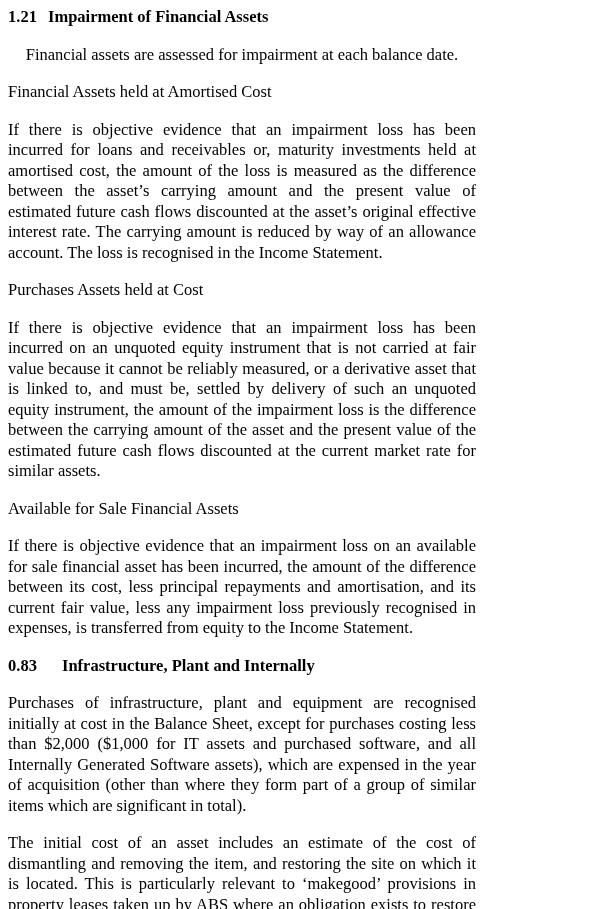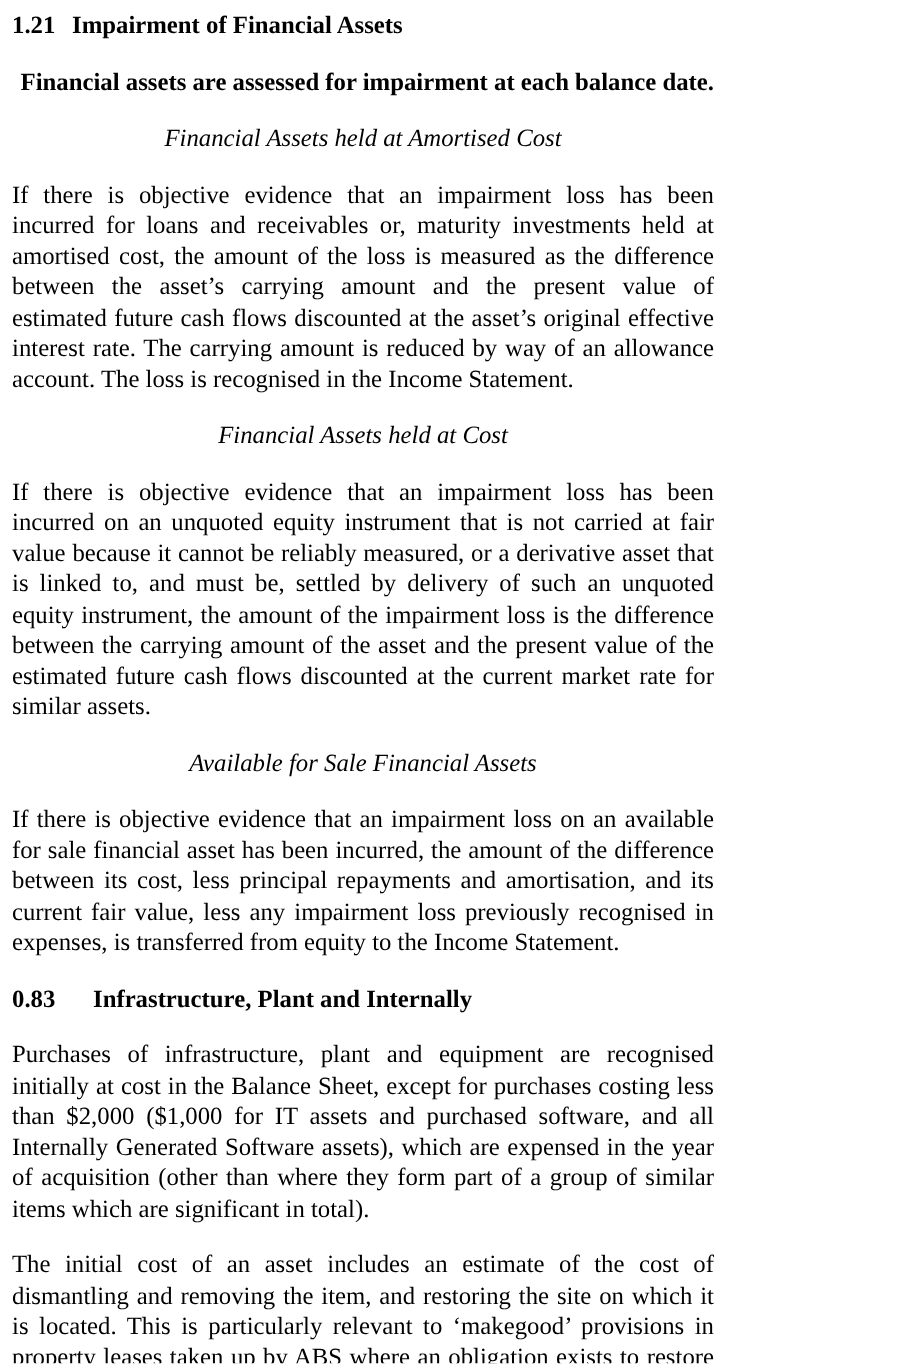--- a/index.html
+++ b/index.html
@@ -17,44 +17,42 @@
   }
   .heading {
     font-weight: bold;
     font-size: 16.5px;
     margin: 0 0 17px 0;
   }
   .heading .num { display: inline-block; }
   .heading .num.n1 { min-width: 40px; }
   .heading .num.n2 { min-width: 54px; }
   .subheading {
-    font-style: italic;
     margin: 0 0 17px 0;
-    text-align: center;
   }
   .para {
     text-align: justify;
     margin: 0 0 17px 0;
   }
-  .para.single { text-align: right; font-weight: bold; }
+  .para.single { text-align: center; }
 </style>
 </head>
 <body>
 
 <div class="page">
 
   <h2 class="heading"><span class="num n1">1.21</span><span>Impairment of Financial Assets</span></h2>
 
   <p class="para single">Financial assets are assessed for impairment at each balance date.</p>
 
   <p class="subheading">Financial Assets held at Amortised Cost</p>
 
   <p class="para">If there is objective evidence that an impairment loss has been incurred for loans and receivables or, maturity investments held at amortised cost, the amount of the loss is measured as the difference between the asset’s carrying amount and the present value of estimated future cash flows discounted at the asset’s original effective interest rate.  The carrying amount is reduced by way of an allowance account.  The loss is recognised in the Income Statement.</p>
 
-  <p class="subheading">Financial Assets held at Cost</p>
+  <p class="subheading">Purchases Assets held at Cost</p>
 
   <p class="para">If there is objective evidence that an impairment loss has been incurred on an unquoted equity instrument that is not carried at fair value because it cannot be reliably measured, or a derivative asset that is linked to, and must be, settled by delivery of such an unquoted equity instrument, the amount of the impairment loss is the difference between the carrying amount of the asset and the present value of the estimated future cash flows discounted at the current market rate for similar assets.</p>
 
   <p class="subheading">Available for Sale Financial Assets</p>
 
   <p class="para">If there is objective evidence that an impairment loss on an available for sale financial asset has been incurred, the amount of the difference between its cost, less principal repayments and amortisation, and its current fair value, less any impairment loss previously recognised in expenses, is transferred from equity to the Income Statement.</p>
 
   <h2 class="heading"><span class="num n2">0.83</span><span>Infrastructure, Plant and Internally</span></h2>
 
 

